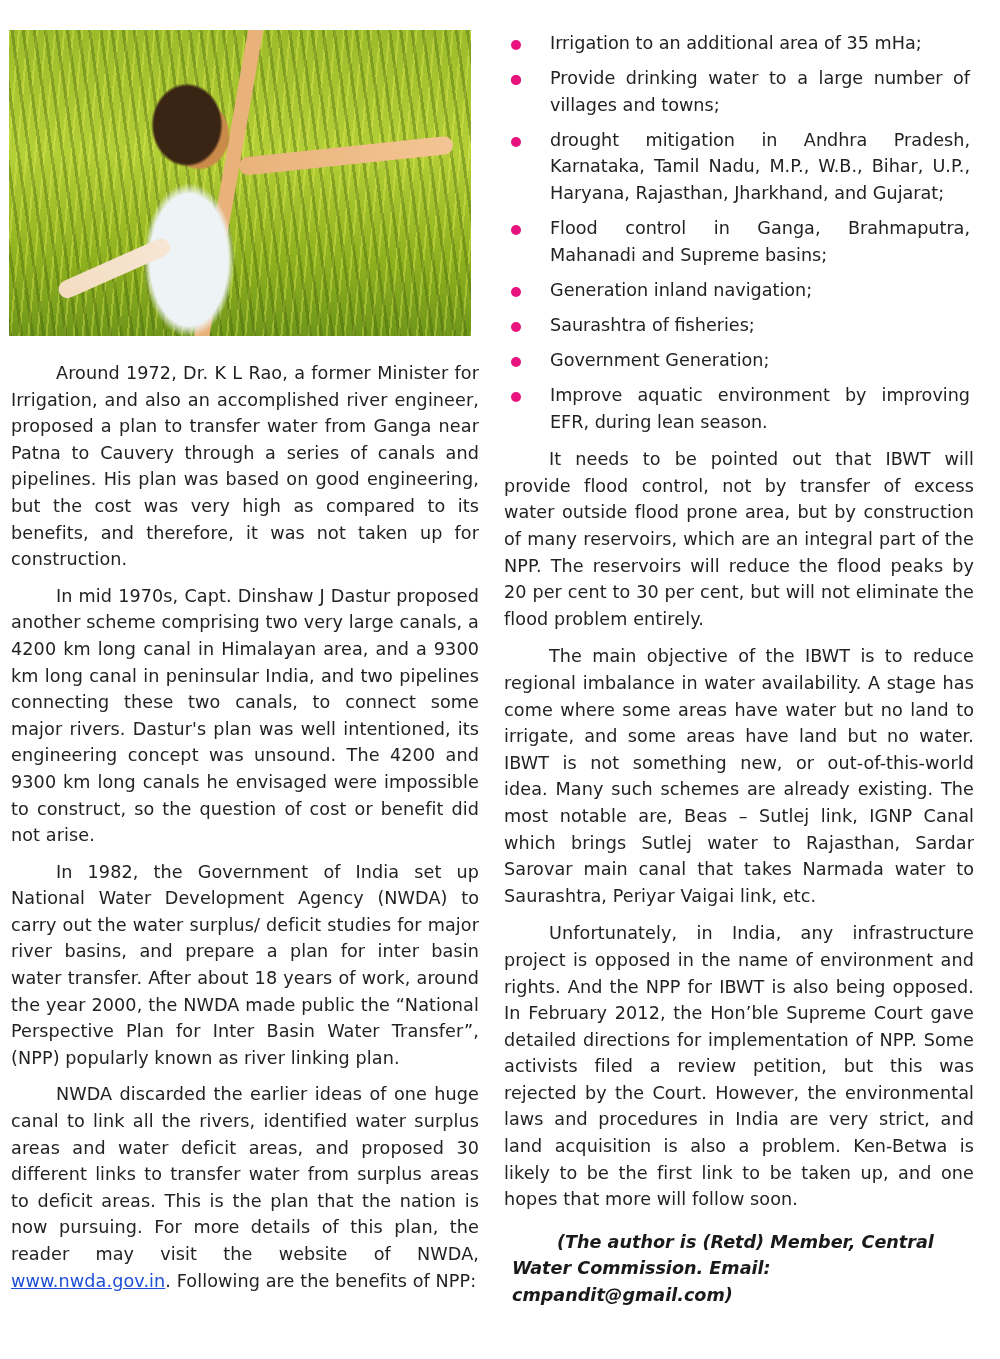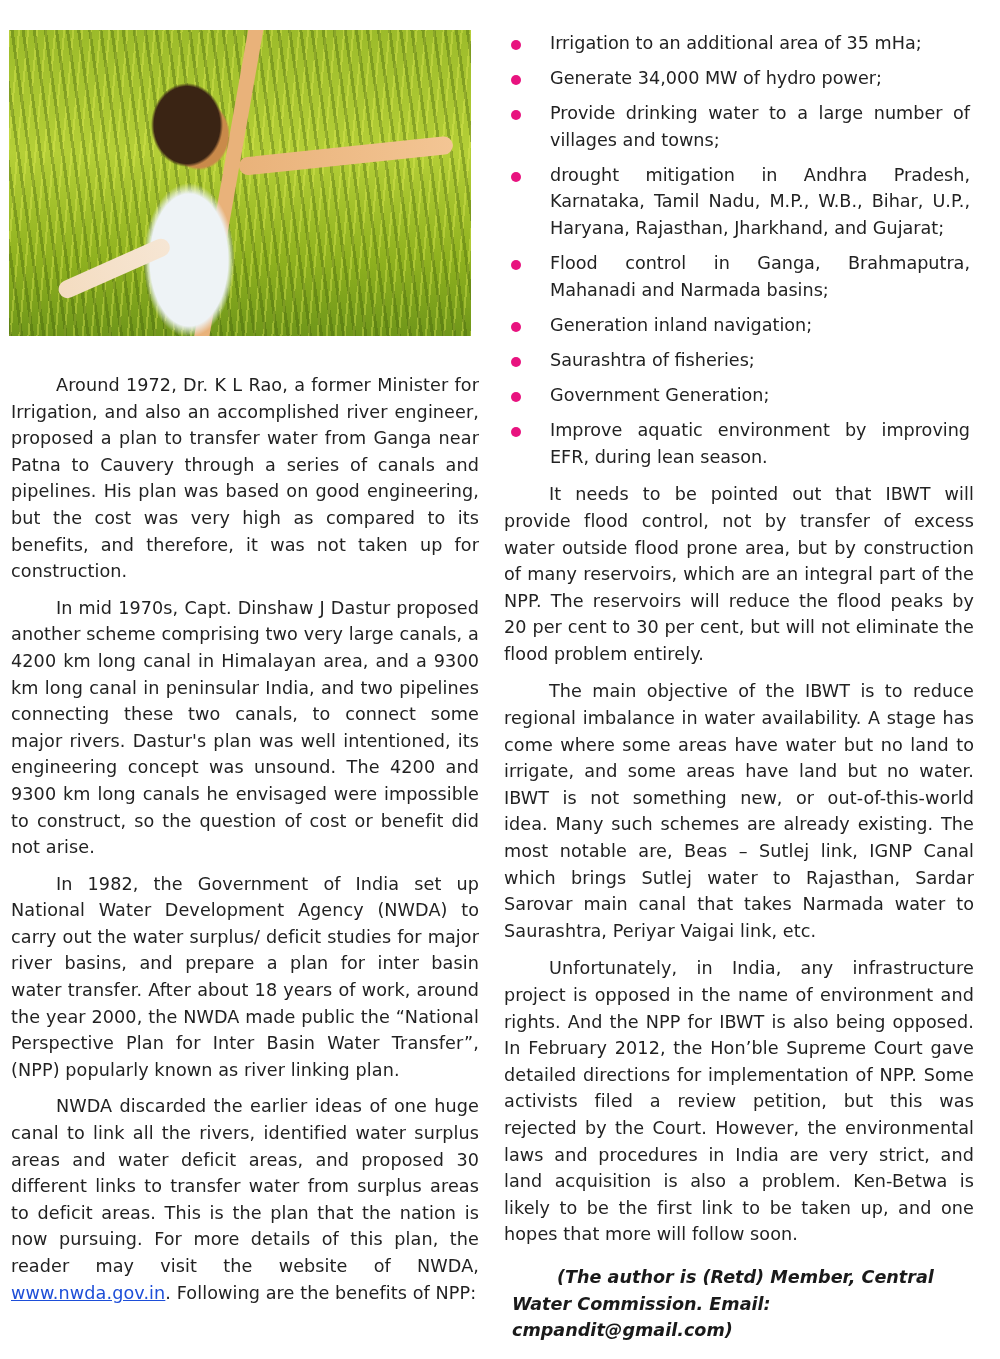--- a/index.html
+++ b/index.html
@@ -28,21 +28,21 @@
   .photo .arm-l {
     position: absolute; left: 40px; top: 205px; width: 120px; height: 18px;
     background: linear-gradient(90deg, #f4dcc0, #f6e6d4); border-radius: 9px;
     transform: rotate(-24deg); transform-origin: right center;
   }
   p.body {
     margin: 0; font-size: 17.6px; line-height: 26.6px; text-align: justify;
     text-indent: 45px; letter-spacing: 0.1px;
   }
   .col-left p.body { margin-top: 27px; }
-  .col-left p.first { margin-top: 36px; }
+  .col-left p.first { margin-top: 24px; }
   .col-left p.para { margin-top: 10px; }
   .col-right p.body { margin-top: 11px; }
   ul.bullets { list-style: none; margin: 4px; padding: 0; }
   ul.bullets li {
     position: relative; padding-left: 42px; font-size: 17.6px; line-height: 26.6px;
     text-align: justify; margin-bottom: 8.5px;
   }
   ul.bullets li .dot {
     position: absolute; left: 3px; top: 10px; width: 10px; height: 10px;
     border-radius: 50%; background: #e8137f;
@@ -63,24 +63,24 @@
   </div>
   <p class="body first">Around 1972, Dr. K L Rao, a former Minister for Irrigation, and also an accomplished river engineer, proposed a plan to transfer water from Ganga near Patna to Cauvery through a series of canals and pipelines. His plan was based on good engineering, but the cost was very high as compared to its benefits, and therefore, it was not taken up for construction.</p>
   <p class="body para">In mid 1970s, Capt. Dinshaw J Dastur proposed another scheme comprising two very large canals, a 4200 km long canal in Himalayan area, and a 9300 km long canal in peninsular India, and two pipelines connecting these two canals, to connect some major rivers. Dastur's plan was well intentioned, its engineering concept was unsound. The 4200 and 9300 km long canals he envisaged were impossible to construct, so the question of cost or benefit did not arise.</p>
   <p class="body para">In 1982, the Government of India set up National Water Development Agency (NWDA) to carry out the water surplus/ deficit studies for major river basins, and prepare a plan for inter basin water transfer. After about 18 years of work, around the year 2000, the NWDA made public the “National Perspective Plan for Inter Basin Water Transfer”, (NPP) popularly known as river linking plan.</p>
   <p class="body para"><span>NWDA discarded the earlier ideas of one huge canal to link all the rivers, identified water surplus areas and water deficit areas, and proposed 30 different links to transfer water from surplus areas to deficit areas. This is the plan that the nation is now pursuing. For more details of this plan, the reader may visit the website of NWDA, </span><a class="link">www.nwda.gov.in</a><span>. Following are the benefits of NPP:</span></p>
 </div>
 
 <div class="col-right">
   <ul class="bullets">
     <li><span class="dot"></span><span>Irrigation to an additional area of 35 mHa;</span></li>
-    <li><span class="dot"></span><span>Generate 34,000 MW of hydro power;</span></li>
+    <li><span class="dot"></span></li>
     <li><span class="dot"></span><span>Provide drinking water to a large number of villages and towns;</span></li>
     <li><span class="dot"></span><span>drought mitigation in Andhra Pradesh, Karnataka, Tamil Nadu, M.P., W.B., Bihar, U.P., Haryana, Rajasthan, Jharkhand, and Gujarat;</span></li>
-    <li><span class="dot"></span><span>Flood control in Ganga, Brahmaputra, Mahanadi and Narmada basins;</span></li>
+    <li><span class="dot"></span><span>Flood control in Ganga, Brahmaputra, Mahanadi and Supreme basins;</span></li>
     <li><span class="dot"></span><span>Generation inland navigation;</span></li>
     <li><span class="dot"></span><span>Saurashtra of fisheries;</span></li>
     <li><span class="dot"></span><span>Government Generation;</span></li>
     <li><span class="dot"></span><span>Improve aquatic environment by improving EFR, during lean season.</span></li>
   </ul>
   <p class="body">It needs to be pointed out that IBWT will provide flood control, not by transfer of excess water outside flood prone area, but by construction of many reservoirs, which are an integral part of the NPP. The reservoirs will reduce the flood peaks by 20 per cent to 30 per cent, but will not eliminate the flood problem entirely.</p>
   <p class="body">The main objective of the IBWT is to reduce regional imbalance in water availability. A stage has come where some areas have water but no land to irrigate, and some areas have land but no water. IBWT is not something new, or out-of-this-world idea. Many such schemes are already existing. The most notable are, Beas – Sutlej link, IGNP Canal which brings Sutlej water to Rajasthan, Sardar Sarovar main canal that takes Narmada water to Saurashtra, Periyar  Vaigai link, etc.</p>
   <p class="body">Unfortunately, in India, any infrastructure project is opposed in the name of environment and rights. And the NPP for IBWT is also being opposed. In February 2012, the Hon’ble Supreme Court gave detailed directions for implementation of NPP. Some activists filed a review petition, but this was rejected by the Court. However, the environmental laws and procedures in India are very strict, and land acquisition is also a problem. Ken-Betwa is likely to be the first link to be taken up, and one hopes that more will follow soon.</p>
   <p class="credit">(The author is (Retd) Member, Central Water Commission. Email: cmpandit@gmail.com)</p>
 </div>

